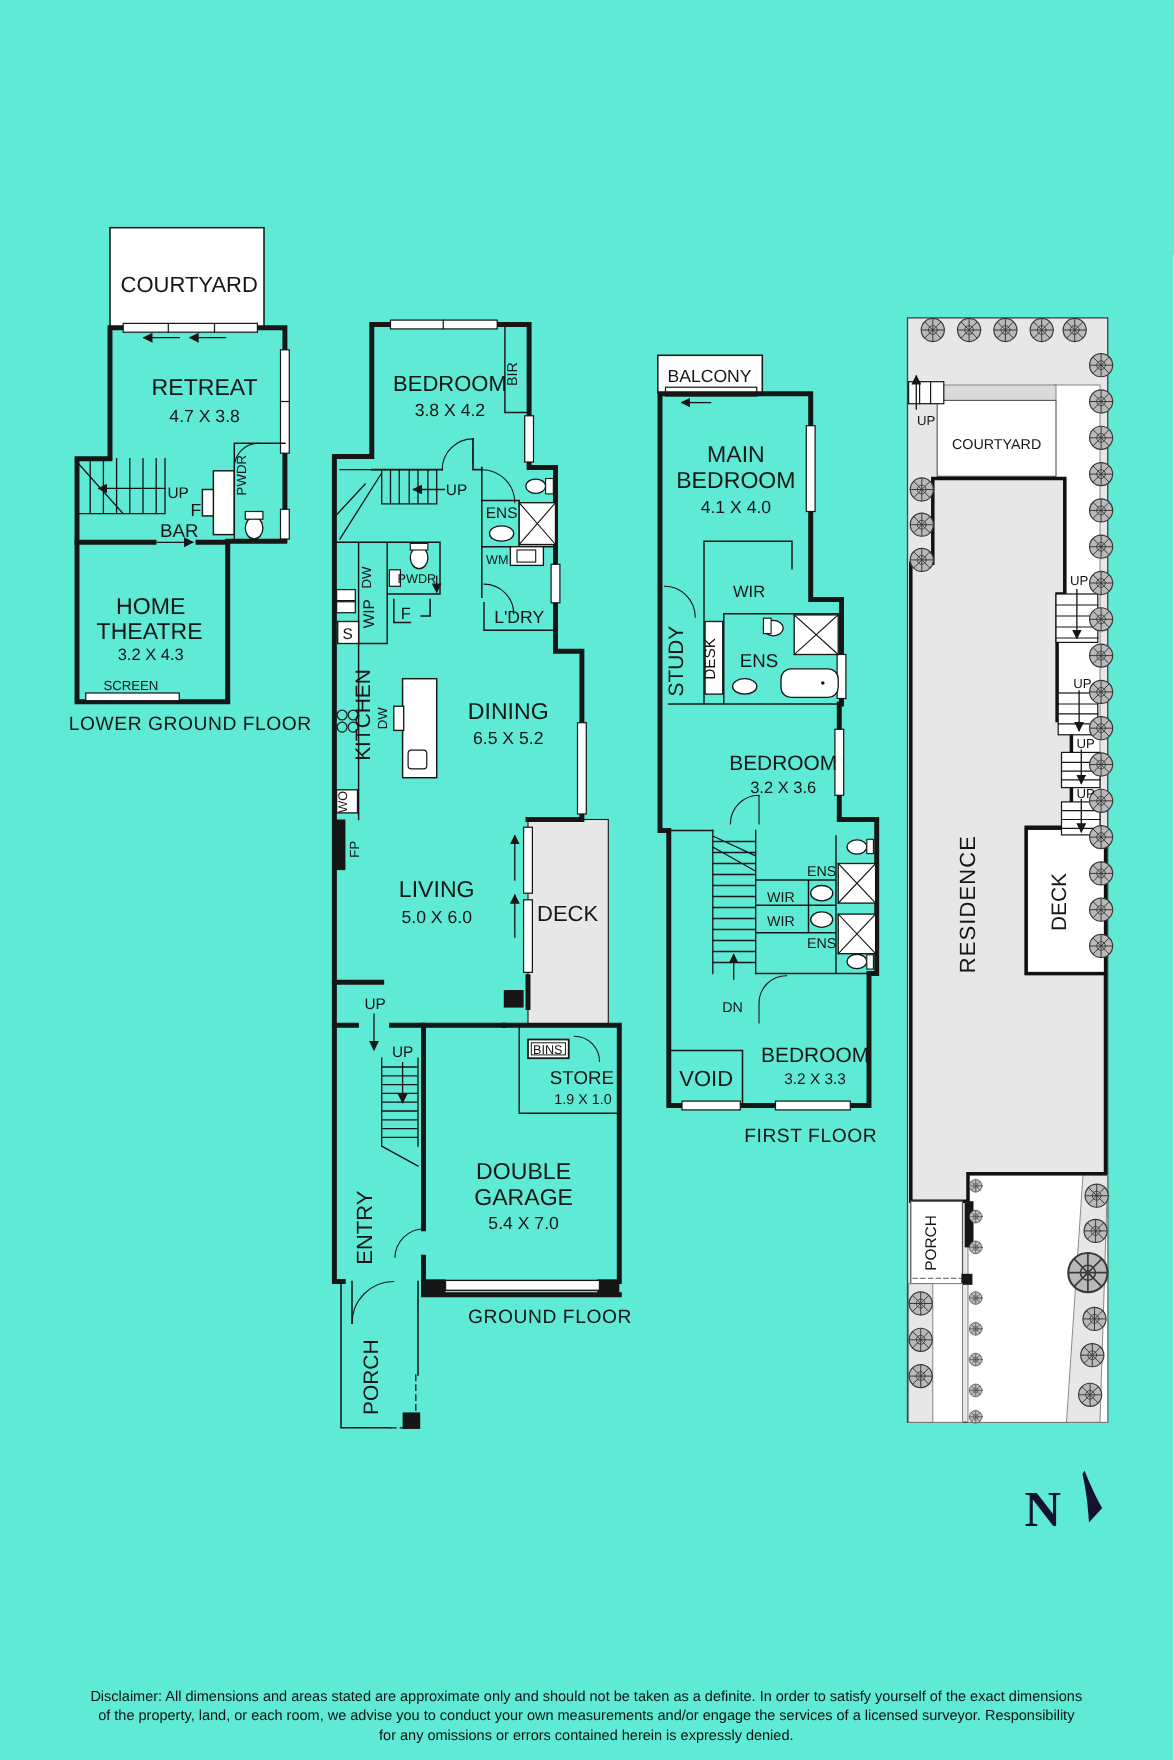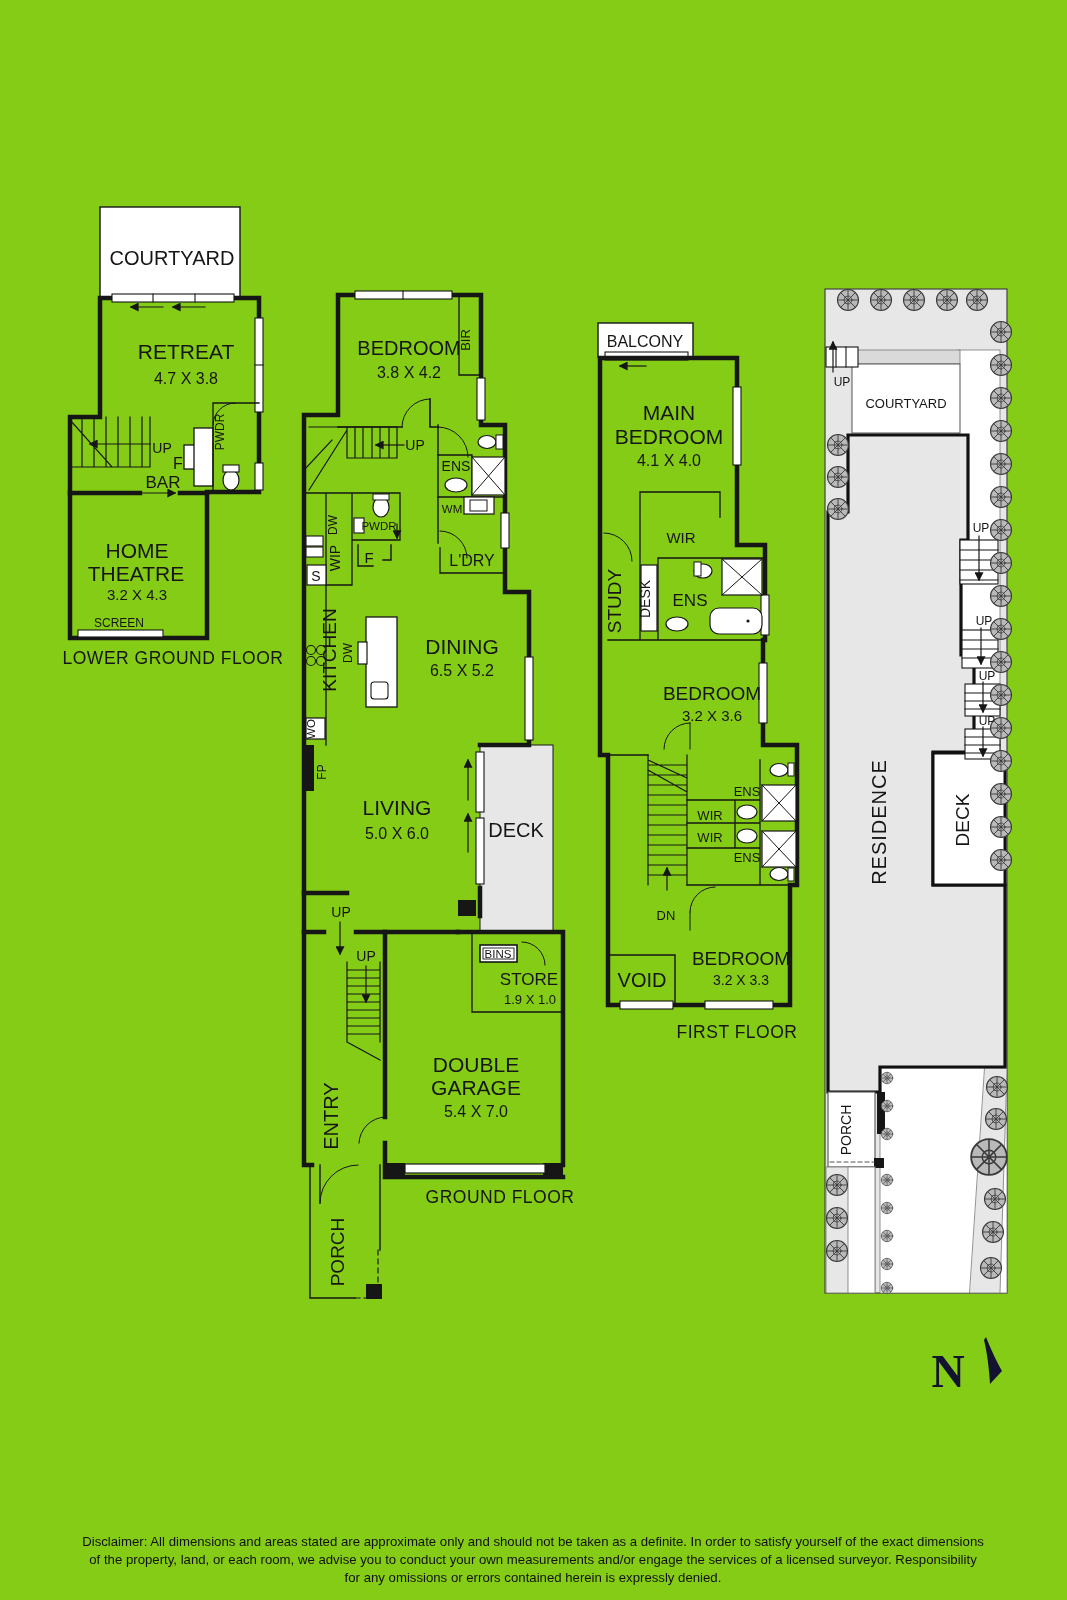--- a/index.html
+++ b/index.html
@@ -1,16 +1,16 @@
 <!DOCTYPE html>
 <html><head>
 <meta charset="utf-8">
 <style>
   html,body{margin:0;padding:0;background:#fff;}
-  .page{position:relative;width:1067px;height:1600px;background:#84cc16;overflow:hidden;
+  .page{position:relative;width:1067px;height:1600px;background:#5eead4;overflow:hidden;
         font-family:"Liberation Sans",sans-serif;}
   svg text{font-family:"Liberation Sans",sans-serif;fill:#161616;}
   .t21{font-size:21px;} .t20{font-size:20px;} .t19{font-size:19px;} .t17{font-size:17px;}
   .t16{font-size:16px;} .t15{font-size:15px;} .t14{font-size:14px;} .t13{font-size:13px;}
   .t12{font-size:12px;} .t11{font-size:11.5px;} .ttl{font-size:17.5px;letter-spacing:.5px;}
   .north-n{font-family:"Liberation Serif",serif;font-size:46px;font-weight:bold;fill:#13132f;}
   .disc{font-size:13.2px;fill:#111;}
 </style>
 </head>
 <body>

